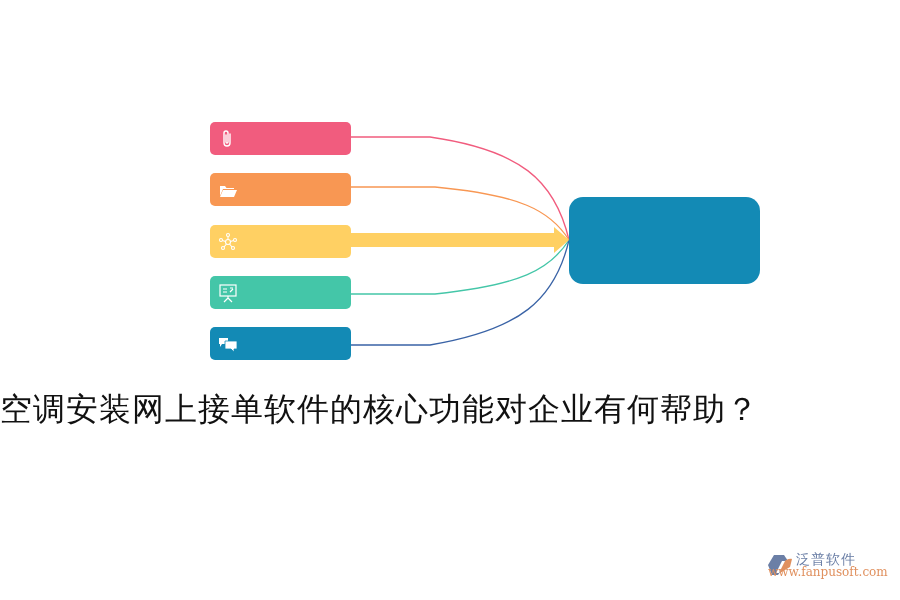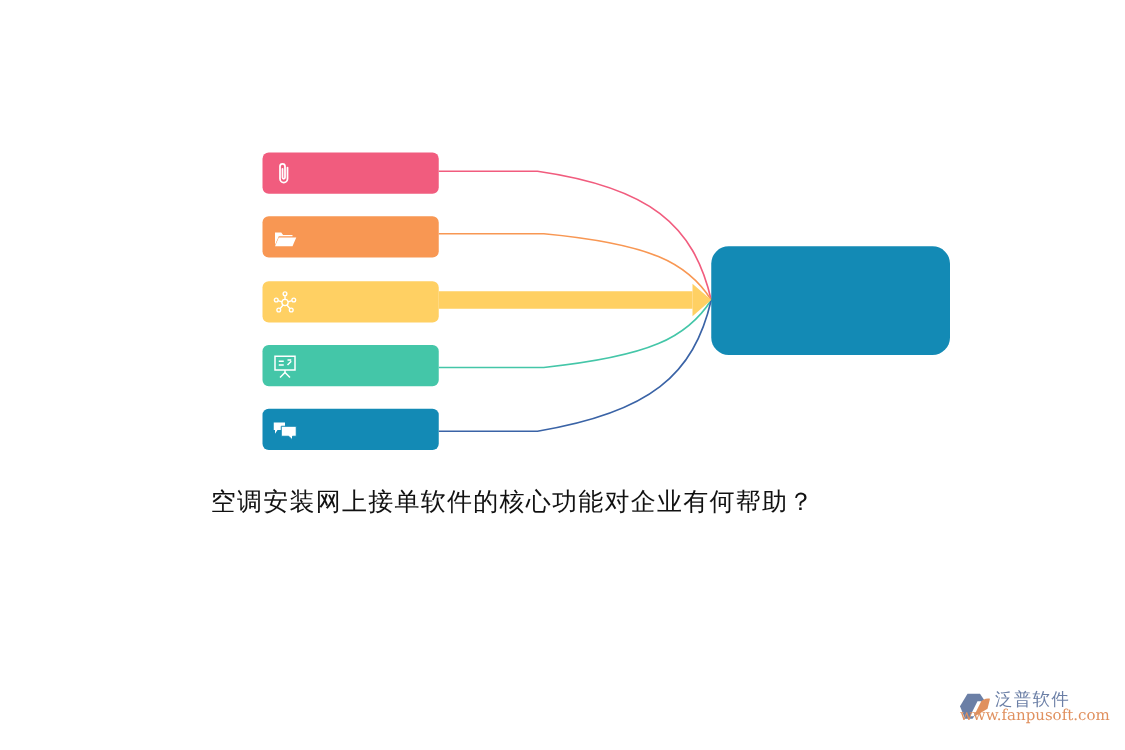--- a/index.html
+++ b/index.html
@@ -1,21 +1,21 @@
 <!DOCTYPE html>
 <html><head>
 <meta charset="utf-8">
 <style>
   html,body{margin:0;padding:0;background:#ffffff;}
   body{width:900px;height:600px;position:relative;overflow:hidden;font-family:"DejaVu Serif","Liberation Serif",serif;}
   .node{position:absolute;left:210px;width:141px;height:33px;border-radius:5px;}
   .node .ic{position:absolute;left:8px;top:7px;width:20px;height:20px;}
   .hub{position:absolute;left:569px;top:197px;width:191px;height:87px;border-radius:14px;}
   svg.links{position:absolute;left:0;top:0;}
-  .title{position:absolute;left:0;top:388px;width:820px;text-align:center;font-size:20px;color:#111;letter-spacing:1px;font-family:"DejaVu Serif","Liberation Serif",serif;}
+  .title{position:absolute;left:0;top:388px;width:820px;text-align:left;font-size:32px;color:#111;letter-spacing:1px;font-family:"DejaVu Serif","Liberation Serif",serif;}
   .logo{position:absolute;left:768px;top:553px;width:125px;height:40px;}
   .logo .brand{position:absolute;left:28px;top:-2px;font-size:14px;color:#6b7fa6;font-family:"DejaVu Sans","Liberation Sans",sans-serif;letter-spacing:1px;}
   .logo .url{position:absolute;left:0px;top:12px;font-size:12px;color:#e0905e;font-family:"DejaVu Serif","Liberation Serif",serif;}
 </style>
 </head>
 <body>
 
 <svg class="links" width="900" height="600" viewBox="0 0 900 600">
   <path d="M351 137 L430 137 C520 150 555 180 569 240" fill="none" stroke="#f15c7e" stroke-width="1.3"></path>
   <path d="M351 187 L435 187 C520 195 550 210 569 240" fill="none" stroke="#f89753" stroke-width="1.3"></path>

